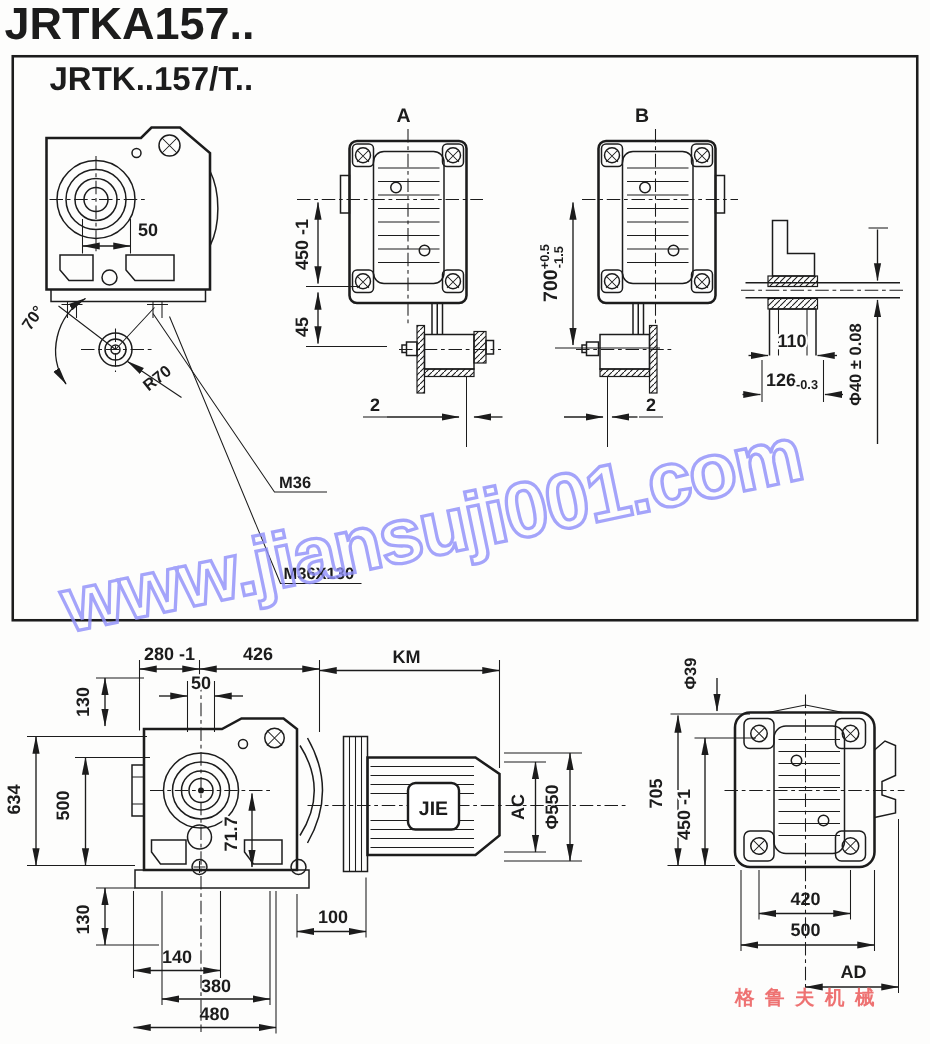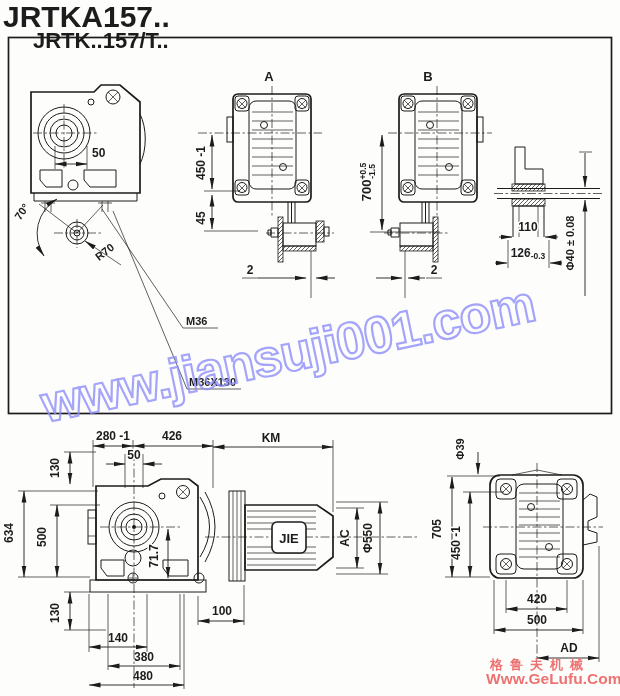--- a/index.html
+++ b/index.html
@@ -1,20 +1,20 @@
 <!DOCTYPE html>
 <html style="--line: #1c1c1c; --watermark: #8f8ffa; --brand_red: #ee7272;"><head>
 <meta charset="utf-8">
 <style>
   html,body{margin:0;padding:0;background:#fff;}
   .stage{position:relative;width:620px;height:696px;background:#fdfdfc;overflow:hidden;
          font-family:"Liberation Sans",sans-serif;color:var(--line,#1c1c1c);}
   .abs{position:absolute;}
   .page-title{left:3px;top:0px;font-size:30px;font-weight:700;letter-spacing:0px;white-space:nowrap;}
-  .box-subtitle{left:33px;top:28px;font-size:22px;font-weight:800;white-space:nowrap;}
+  .box-subtitle{left:33px;top:40px;font-size:22px;font-weight:800;white-space:nowrap;}
   .watermark{left:42px;top:375px;font-size:52px;font-weight:800;letter-spacing:-1px;white-space:nowrap;
              transform:rotate(-11.8deg);transform-origin:0 50%;color:transparent;
              -webkit-text-stroke:2.2px var(--watermark,#8f8ffa);opacity:.8;z-index:5;pointer-events:none;}
   .brand-cn{left:490px;top:656px;font-size:13px;font-weight:bold;letter-spacing:7px;
             color:var(--brand_red,#ee7272);white-space:nowrap;}
   .brand-url{left:486px;top:670px;font-size:15.5px;font-weight:bold;color:var(--brand_red,#ee7272);white-space:nowrap;}
   svg{position:absolute;left:0;top:0;}
   .ln{stroke:var(--line,#1c1c1c);fill:none;stroke-width:1;}
   .ln2{stroke:var(--line,#1c1c1c);fill:none;stroke-width:1.7;}
   .lnw2{stroke:var(--line,#1c1c1c);fill:#fff;stroke-width:1.6;}
@@ -287,15 +287,14 @@
     <path class="dim" marker-start="url(#as)" marker-end="url(#ae)" d="M537,658 H599"></path>
     <text class="t12 halo" x="569" y="652" text-anchor="middle">AD</text>
     <path class="thin" d="M599,546 V662"></path>
   </g>
 </svg>
 
 <div class="abs page-title">JRTKA157..</div>
 <div class="abs box-subtitle">JRTK..157/T..</div>
 <div class="abs watermark">www.jiansuji001.com</div>
 <div class="abs brand-cn">格鲁夫机械</div>
-<div class="abs brand-url">Www.GeLufu.Com</div>
 
 </div>
 
 </body></html>

